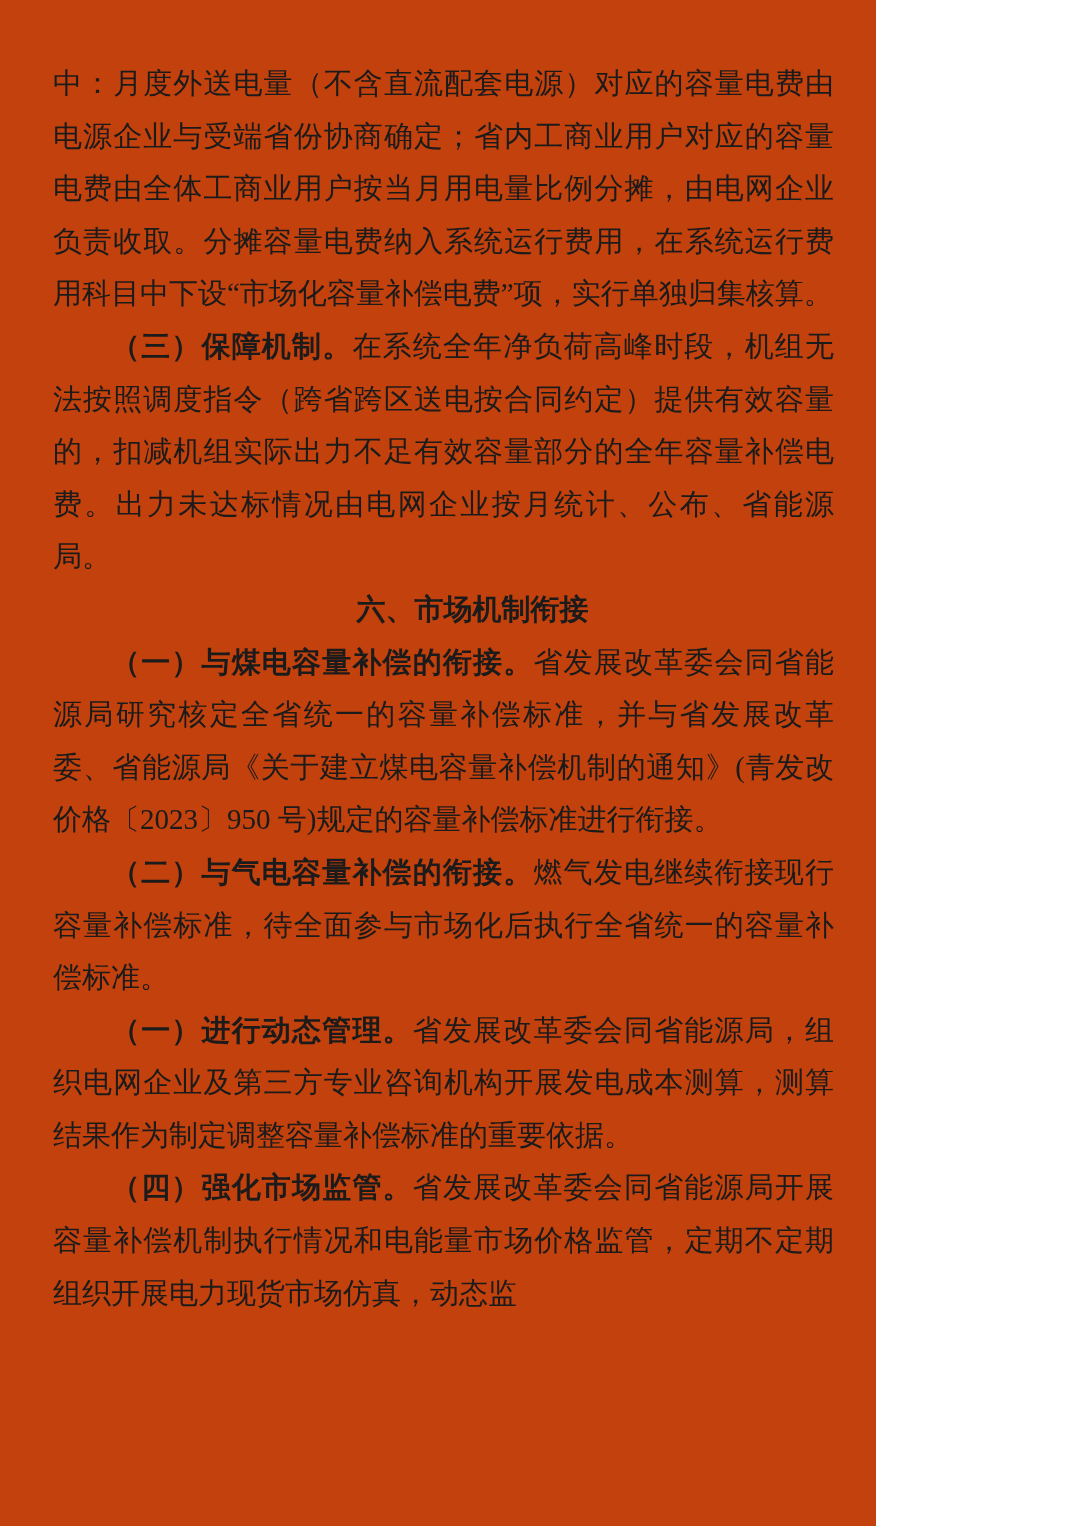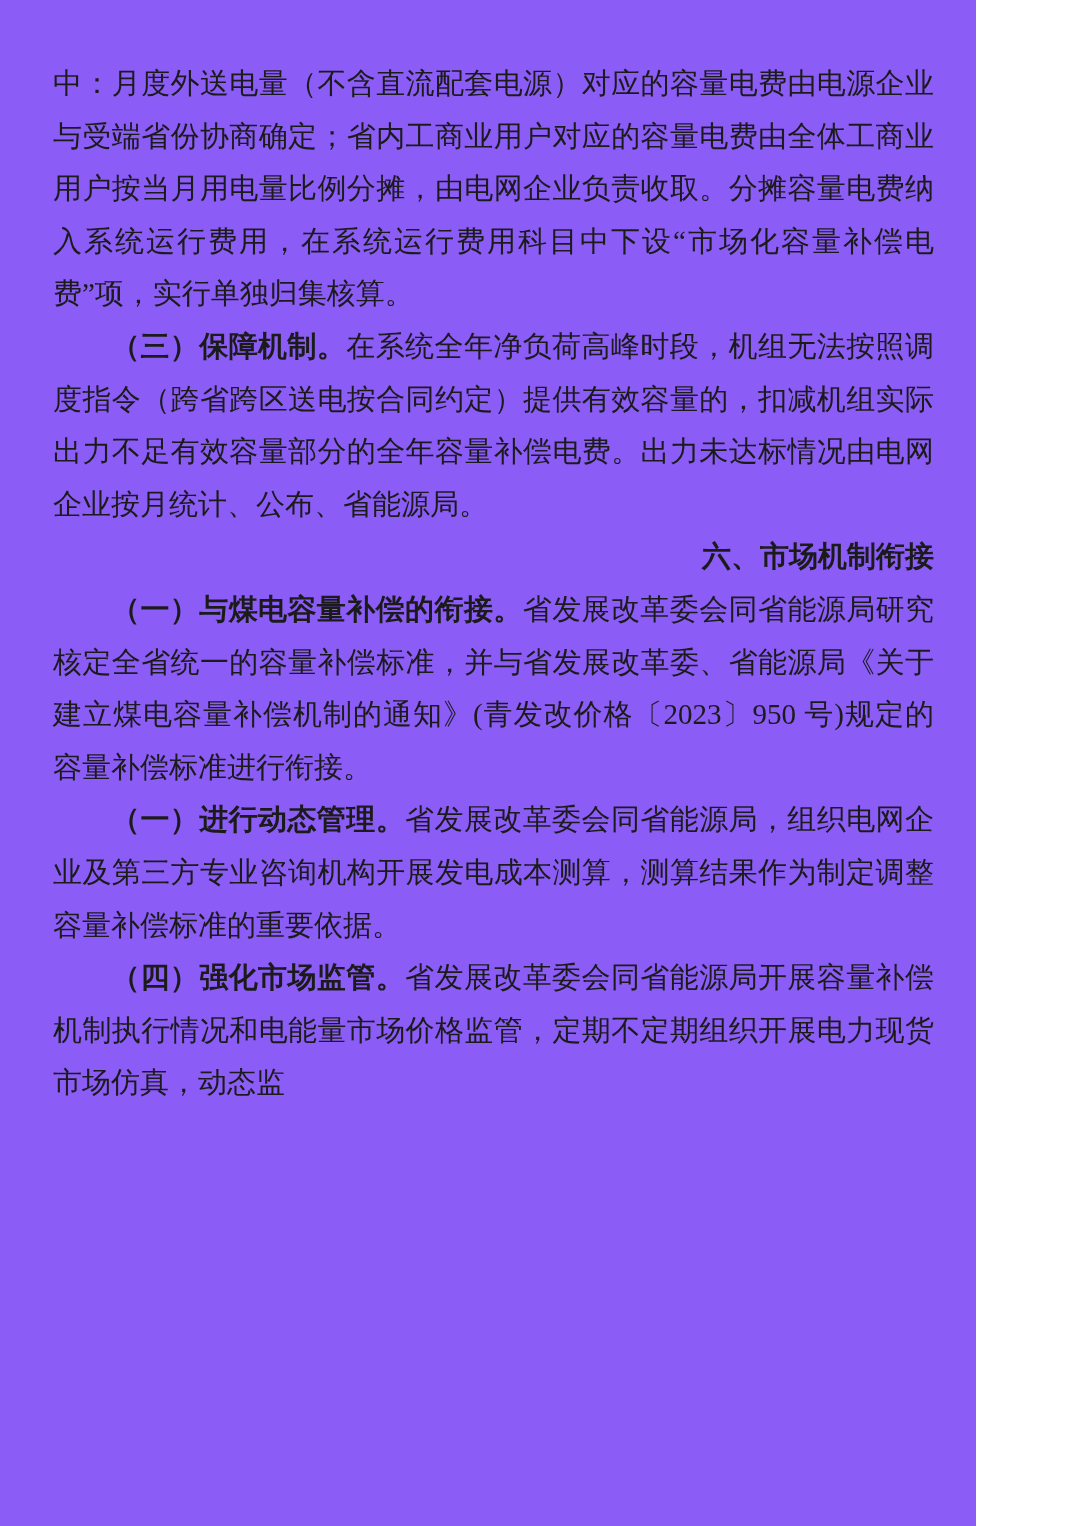--- a/index.html
+++ b/index.html
@@ -9,24 +9,24 @@
   }
   body {
     width: 1080px;
     height: 1526px;
     overflow: hidden;
     font-family: "Liberation Serif", "DejaVu Serif", serif;
     color: #1b1b1b;
   }
   .page {
     box-sizing: border-box;
-    width: 976px;
+    width: 876px;
     height: 1526px;
     padding: 57px 42px 0 53px;
-    background: #8b5cf6;
+    background: #c2410c;
     overflow: hidden;
   }
   .para {
     margin: 0;
     font-size: 29px;
     line-height: 52.6px;
     text-align: justify;
     text-justify: inter-ideograph;
     word-break: break-all;
   }
@@ -36,36 +36,37 @@
   .lead {
     font-weight: bold;
   }
   .heading {
     margin: 0;
     font-size: 29px;
     line-height: 52.6px;
     font-weight: bold;
     font-family: "Liberation Sans", "DejaVu Sans", sans-serif;
     text-indent: 2em;
-    text-align: right;
+    text-align: center;
   }
 </style>
 </head>
 <body>
 
 <div class="page">
 
   <p class="para"><span class="lead"></span><span>中：月度外送电量（不含直流配套电源）对应的容量电费由电源企业与受端省份协商确定；省内工商业用户对应的容量电费由全体工商业用户按当月用电量比例分摊，由电网企业负责收取。分摊容量电费纳入系统运行费用，在系统运行费用科目中下设“市场化容量补偿电费”项，实行单独归集核算。</span></p>
 
   <p class="para indent"><span class="lead">（三）保障机制。</span><span>在系统全年净负荷高峰时段，机组无法按照调度指令（跨省跨区送电按合同约定）提供有效容量的，扣减机组实际出力不足有效容量部分的全年容量补偿电费。出力未达标情况由电网企业按月统计、公布、省能源局。</span></p>
 
   <h2 class="heading">六、市场机制衔接</h2>
 
   <p class="para indent"><span class="lead">（一）与煤电容量补偿的衔接。</span><span>省发展改革委会同省能源局研究核定全省统一的容量补偿标准，并与省发展改革委、省能源局《关于建立煤电容量补偿机制的通知》(青发改价格〔2023〕950 号)规定的容量补偿标准进行衔接。</span></p>
 
+  <p class="para indent"><span class="lead">（二）与气电容量补偿的衔接。</span><span>燃气发电继续衔接现行容量补偿标准，待全面参与市场化后执行全省统一的容量补偿标准。</span></p>
 
 
   <p class="para indent"><span class="lead">（一）进行动态管理。</span><span>省发展改革委会同省能源局，组织电网企业及第三方专业咨询机构开展发电成本测算，测算结果作为制定调整容量补偿标准的重要依据。</span></p>
 
 
 
   <p class="para indent"><span class="lead">（四）强化市场监管。</span><span>省发展改革委会同省能源局开展容量补偿机制执行情况和电能量市场价格监管，定期不定期组织开展电力现货市场仿真，动态监</span></p>
 
 </div>
 

